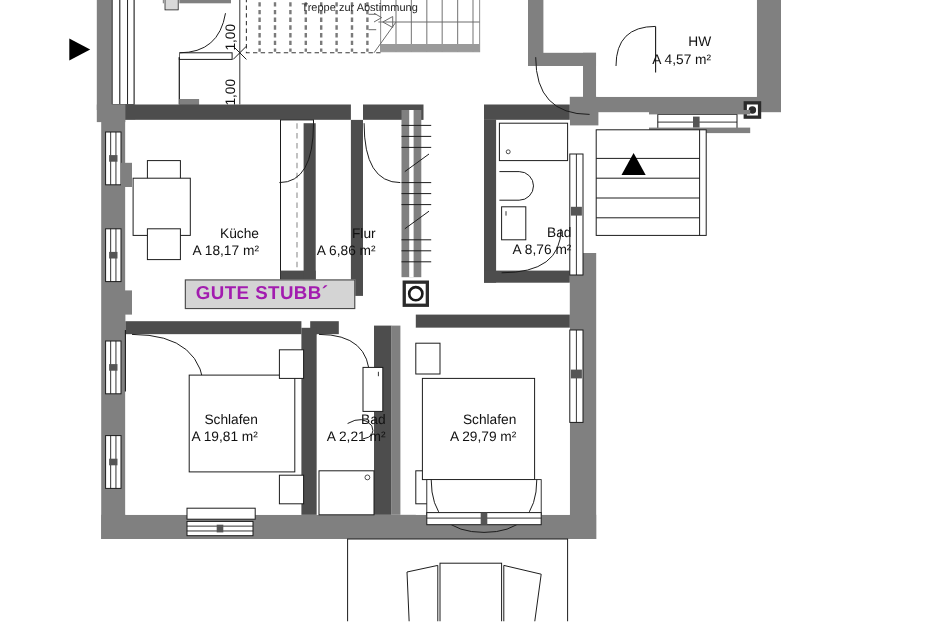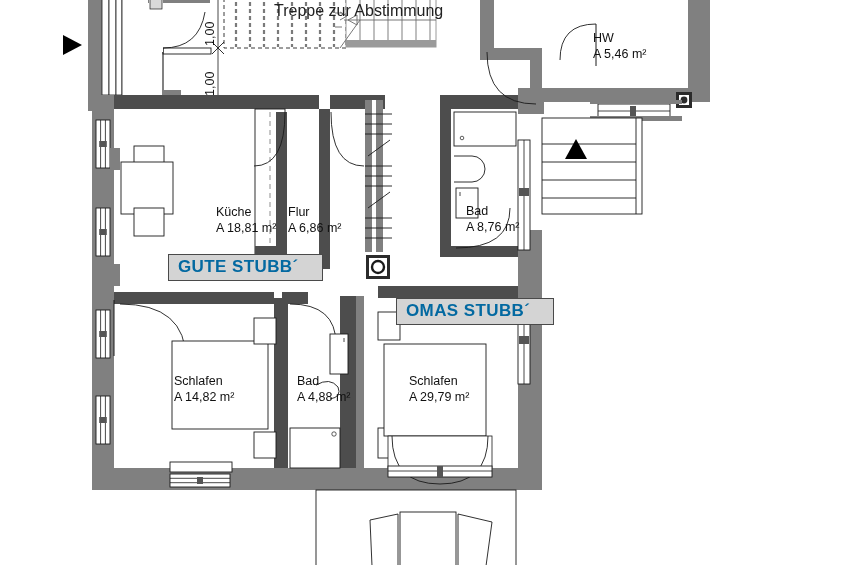--- a/index.html
+++ b/index.html
@@ -13,47 +13,47 @@
   }
   #plan svg{position:absolute;left:0;top:0;}
   .lbl{
     position:absolute;
     font-family:"Liberation Sans", sans-serif;
     font-size:12.5px;
     color:#111111;
     white-space:nowrap;
     line-height:1.25;
   }
-  .lbl .l1{display:block;}
+  .lbl .l1{display:block;text-align:right;}
   .lbl .l2{display:block;}
   .tag{
     position:absolute;
     background:#d4d4d4;
     border:1px solid #4a4a4a;
     font-family:"Liberation Sans", sans-serif;
     font-size:17px;
     font-weight:bold;
     letter-spacing:.4px;
-    color:#0369a1;
+    color:#a21caf;
     padding:2px 23px 3px 9px;
     white-space:nowrap;
   }
   .dimtxt{
     position:absolute;
     font-family:"Liberation Sans", sans-serif;
     font-size:12.5px;
     color:#111111;
     white-space:nowrap;
     transform-origin:left top;
     transform:rotate(-90deg);
   }
   .stairtxt{
     position:absolute;
     font-family:"Liberation Sans", sans-serif;
-    font-size:16px;
+    font-size:10px;
     color:#222222;
     white-space:nowrap;
     text-align:right;
   }
 </style>
 </head>
 <body>
 
 <div id="plan">
 
@@ -324,52 +324,51 @@
       <polygon points="565,159 587,159 576,139" fill="#000000"></polygon>
     </g>
 
   </svg>
 
   <div class="stairtxt" style="left:274px; top:2px;">Treppe zur Abstimmung</div>
 
   <div class="dimtxt" style="left:203px; top:46px;">1,00</div>
   <div class="dimtxt" style="left:203px; top:96px;">1,00</div>
 
-  <div class="lbl" style="left:175px; top:205px;margin-left:41px;">
+  <div class="lbl" style="left:175px; top:205px;">
     <span class="l1">Küche</span>
-    <span class="l2">A 18,81 m²</span>
+    <span class="l2">A 18,17 m²</span>
   </div>
 
   <div class="lbl" style="left:288px; top:205px;">
     <span class="l1">Flur</span>
     <span class="l2">A 6,86 m²</span>
   </div>
 
   <div class="lbl" style="left:466px; top:204px;">
     <span class="l1">Bad</span>
     <span class="l2">A 8,76 m²</span>
   </div>
 
   <div class="lbl" style="left:593px; top:31px;">
     <span class="l1">HW</span>
-    <span class="l2">A 5,46 m²</span>
+    <span class="l2">A 4,57 m²</span>
   </div>
 
   <div class="lbl" style="left:174px; top:374px;">
     <span class="l1">Schlafen</span>
-    <span class="l2">A 14,82 m²</span>
+    <span class="l2">A 19,81 m²</span>
   </div>
 
   <div class="lbl" style="left:297px; top:374px;">
     <span class="l1">Bad</span>
-    <span class="l2">A 4,88 m²</span>
+    <span class="l2">A 2,21 m²</span>
   </div>
 
   <div class="lbl" style="left:409px; top:374px;">
     <span class="l1">Schlafen</span>
     <span class="l2">A 29,79 m²</span>
   </div>
 
   <div class="tag" style="left:168px; top:254px;">GUTE STUBB´</div>
 
-  <div class="tag" style="left:396px; top:298px;">OMAS STUBB´</div>
 
 </div>
 
 </body></html>

